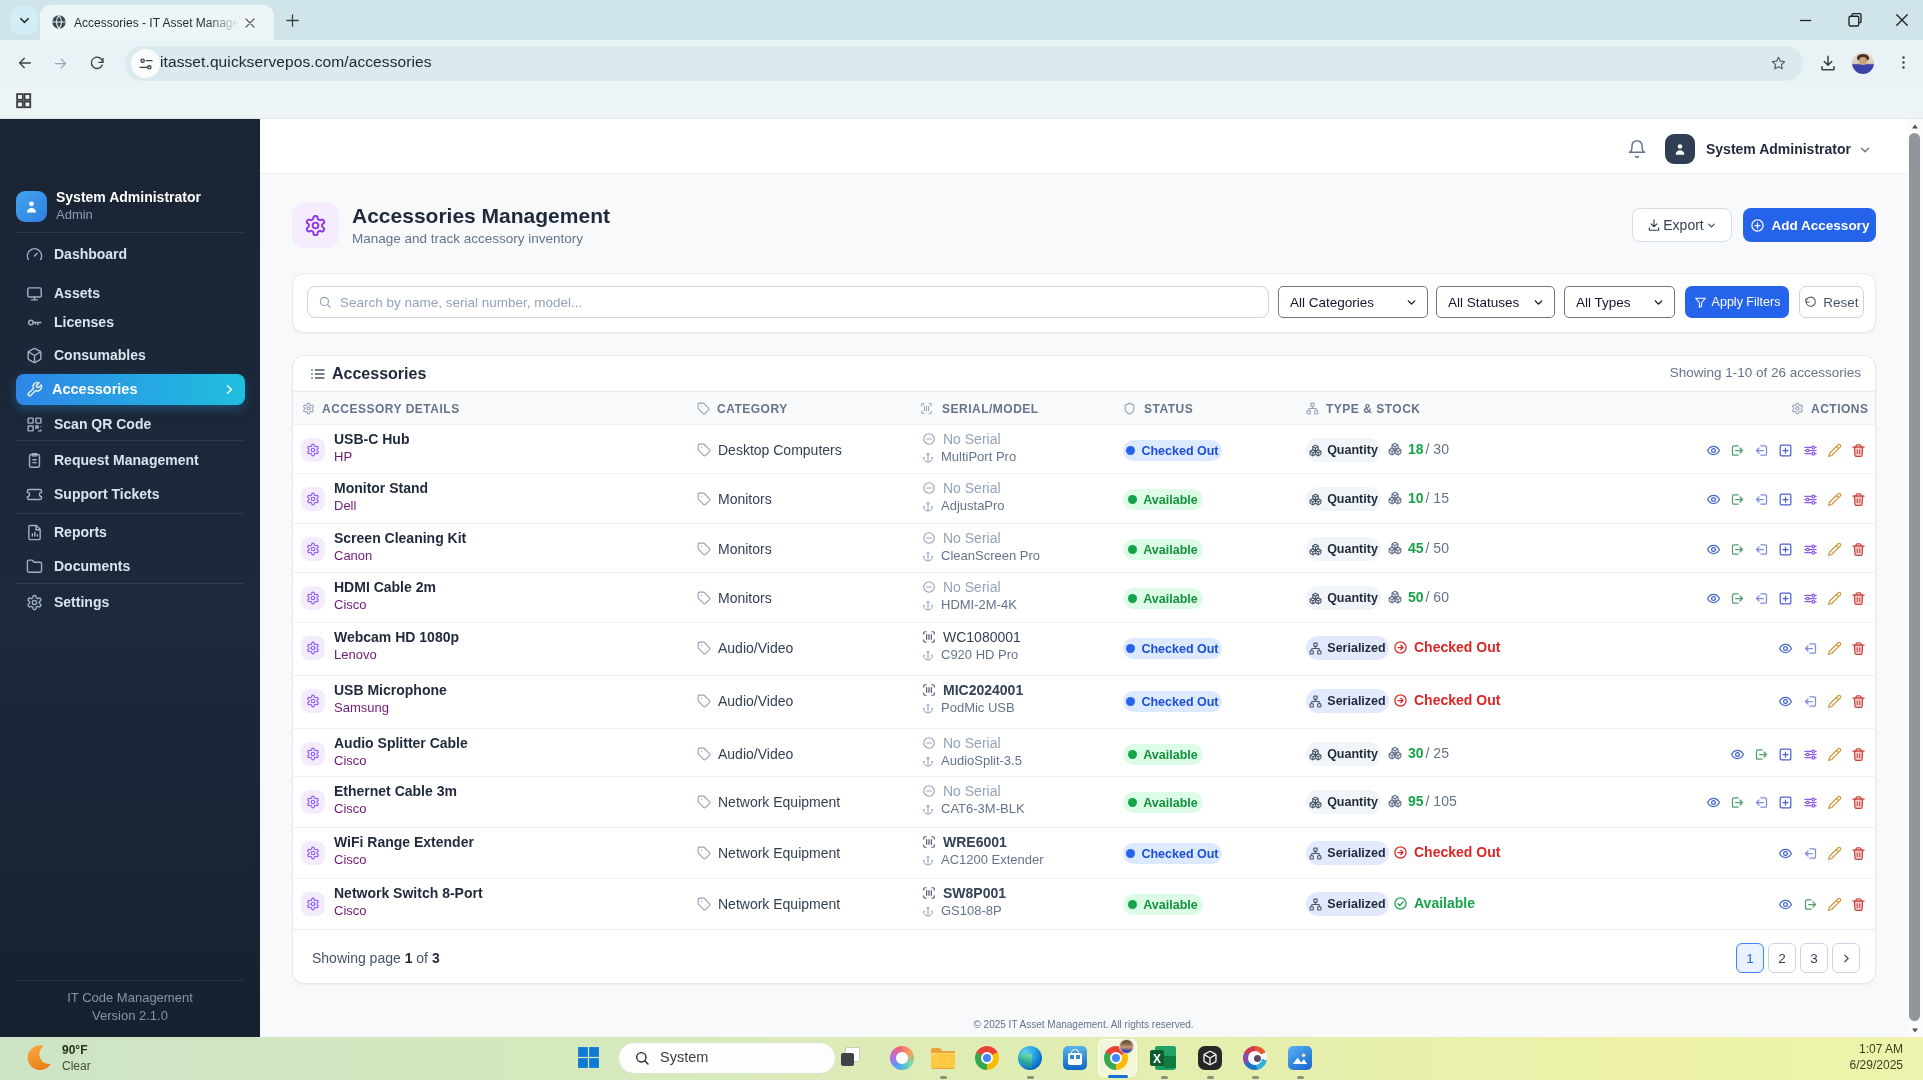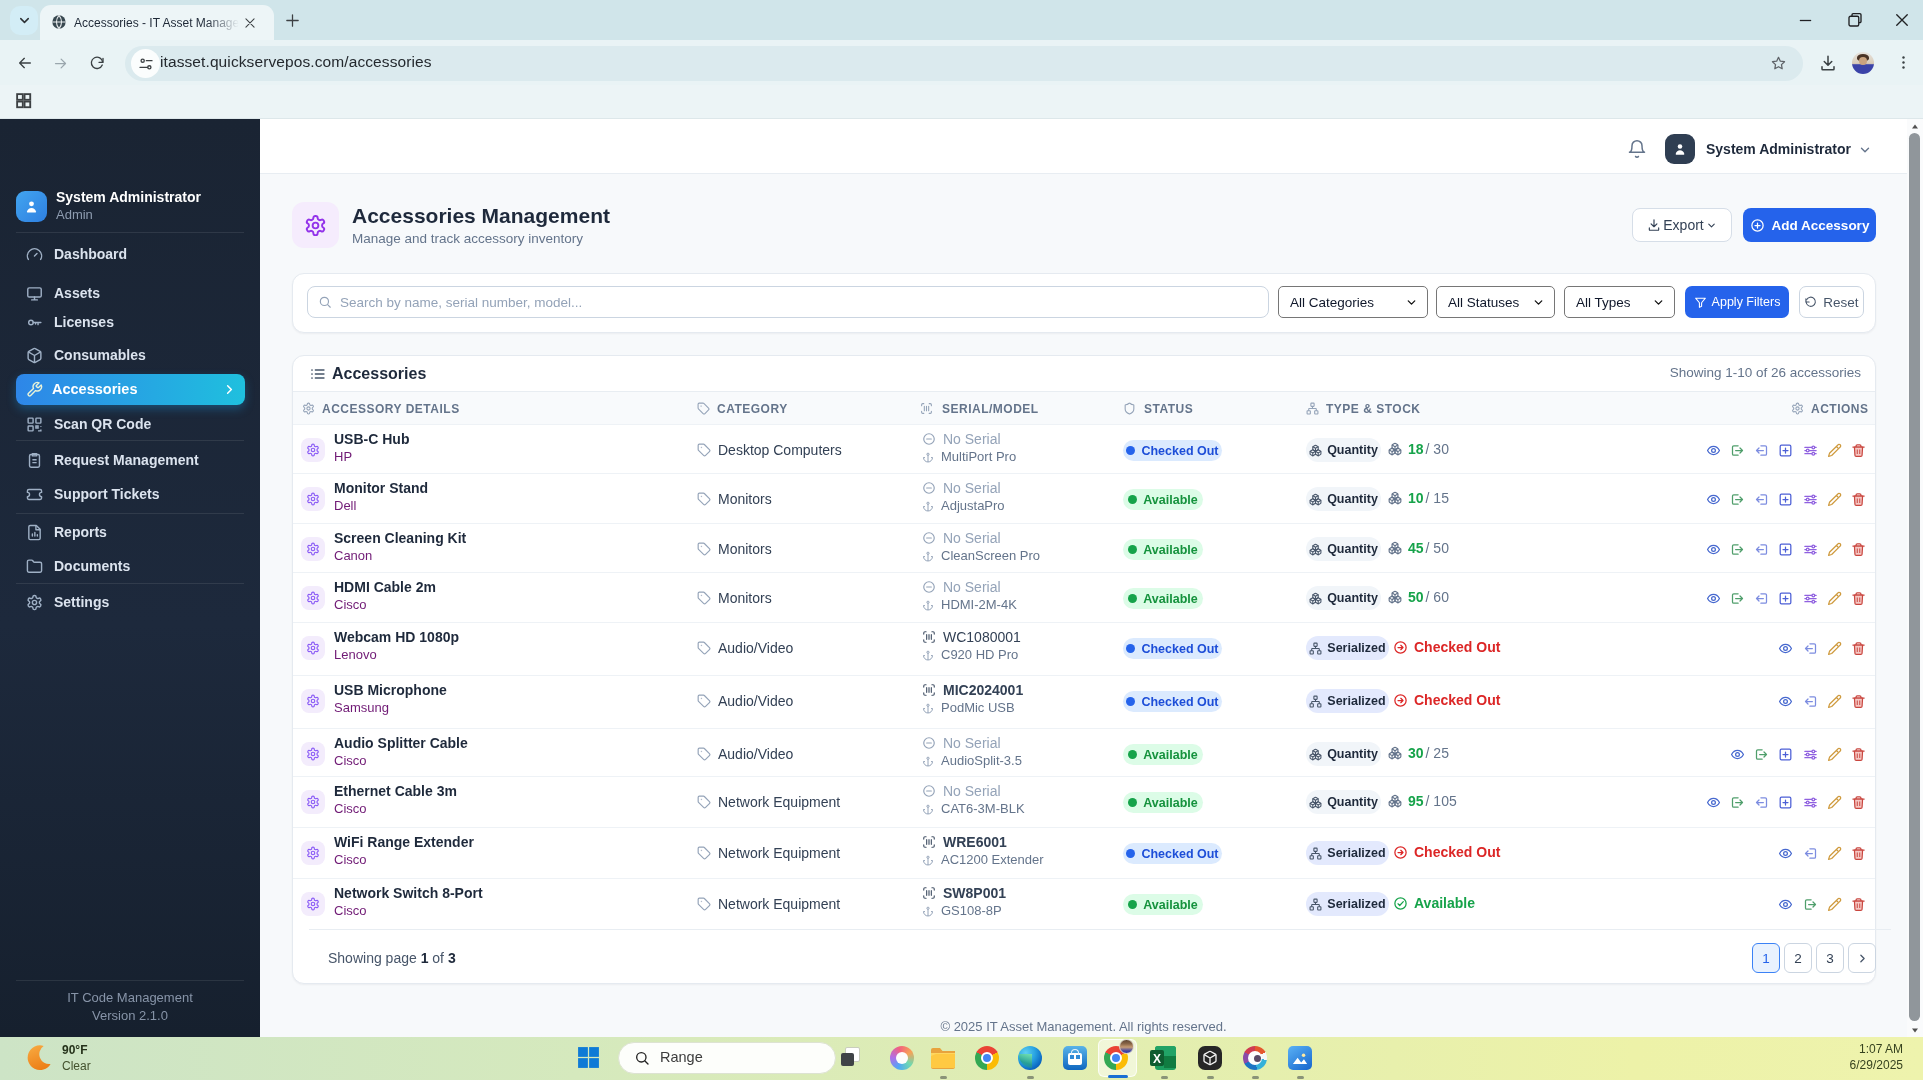--- a/index.html
+++ b/index.html
@@ -926,33 +926,33 @@
             </svg>
   <svg class="act" style="left:1534px" width="15" height="15" color="#cf9a3d">
               <use href="#i-pencil"></use>
             </svg>
   <svg class="act" style="left:1558px" width="15" height="15" color="#c9463f">
               <use href="#i-trash"></use>
             </svg>
 </div>
 </div>
 
-      <div class="abs" style="left:16px;top:573px;width:1582px;height:66px;border-top:1px solid #e8edf2">
+      <div class="abs" style="left:0;top:573px;width:1582px;height:66px;border-top:1px solid #e8edf2">
         <div class="abs" style="left:19px;top:20px;font-size:14px;color:#475569">Showing page <b style="color:#1e293b">1</b> of <b style="color:#1e293b">3</b></div>
         <div class="pgb" style="left:1443px;background:#e9f2fe;border-color:#3b82f6;color:#2563eb">1</div>
         <div class="pgb" style="left:1475px">2</div>
         <div class="pgb" style="left:1507px">3</div>
         <div class="pgb" style="left:1539px">
             <svg width="13" height="13" color="#475569">
               <use href="#i-chevr"></use>
             </svg>
           </div>
       </div>
     </div>
-    <div class="abs" style="left:0;top:845px;width:1647px;text-align:center;font-size:13px;color:#64748b">© 2025 IT Asset Management. All rights reserved.</div>
+    <div class="abs" style="left:0;top:845px;width:1647px;text-align:center;font-size:10px;color:#64748b">© 2025 IT Asset Management. All rights reserved.</div>
   </div>
 </div>
 
 <div class="abs" style="left:1907px;top:119px;width:16px;height:918px;background:#fafbfc"></div>
 <svg class="abs" style="left:1909px;top:121px" width="12" height="12" color="#505050">
     <use href="#i-scrbtn"></use>
   </svg>
 <div class="abs" style="left:1909px;top:133px;width:11px;height:888px;border-radius:6px;background:#90969b"></div>
 <svg class="abs" style="left:1909px;top:1024px;transform:rotate(180deg)" width="12" height="12" color="#505050">
     <use href="#i-scrbtn"></use>
@@ -976,21 +976,21 @@
       <rect x="2" y="2" width="9.4" height="9.4" fill="#0e7ad6"></rect>
       <rect x="12.6" y="2" width="9.4" height="9.4" fill="#0e7ad6"></rect>
       <rect x="2" y="12.6" width="9.4" height="9.4" fill="#0e7ad6"></rect>
       <rect x="12.6" y="12.6" width="9.4" height="9.4" fill="#0e7ad6"></rect>
     </svg>
 
   <div class="abs" style="left:618px;top:5px;width:218px;height:32px;border-radius:16px;background:#fdfefb;border:1px solid #dde3d2;"></div>
   <svg class="abs" style="left:634px;top:13px" width="16" height="16" color="#222">
       <use href="#i-search"></use>
     </svg>
-  <div class="abs" style="left:660px;top:12px;font-size:14.5px;color:#3d3d3d">Range</div>
+  <div class="abs" style="left:660px;top:12px;font-size:14.5px;color:#3d3d3d">System</div>
 
   <div class="abs" style="left:845px;top:10px;width:15px;height:15px;background:#fff;border:1px solid #c9cdbd;border-radius:2px"></div>
   <div class="abs" style="left:841px;top:16px;width:13px;height:13px;background:#3f4347;border-radius:2px"></div>
 
   <div class="abs" style="left:890px;top:9px;width:24px;height:24px;border-radius:50%;background:conic-gradient(from 200deg,#4fa8f5,#b06ee8,#f2617f,#f7a257,#6fd9b0,#4fa8f5)"></div>
   <div class="abs" style="left:896px;top:15px;width:12px;height:12px;border-radius:50%;background:#fdfdfd"></div>
 
   <svg class="abs" style="left:930px;top:9px" width="26" height="24" viewBox="0 0 26 24">
       <path d="M1 4a2 2 0 0 1 2-2h7l2.5 3H25a0 0 0 0 1 0 0v16a2 2 0 0 1-2 2H3a2 2 0 0 1-2-2z" fill="#e8a33d"></path>
       <path d="M1 7h24v13a2 2 0 0 1-2 2H3a2 2 0 0 1-2-2z" fill="#ffd65e"></path>

